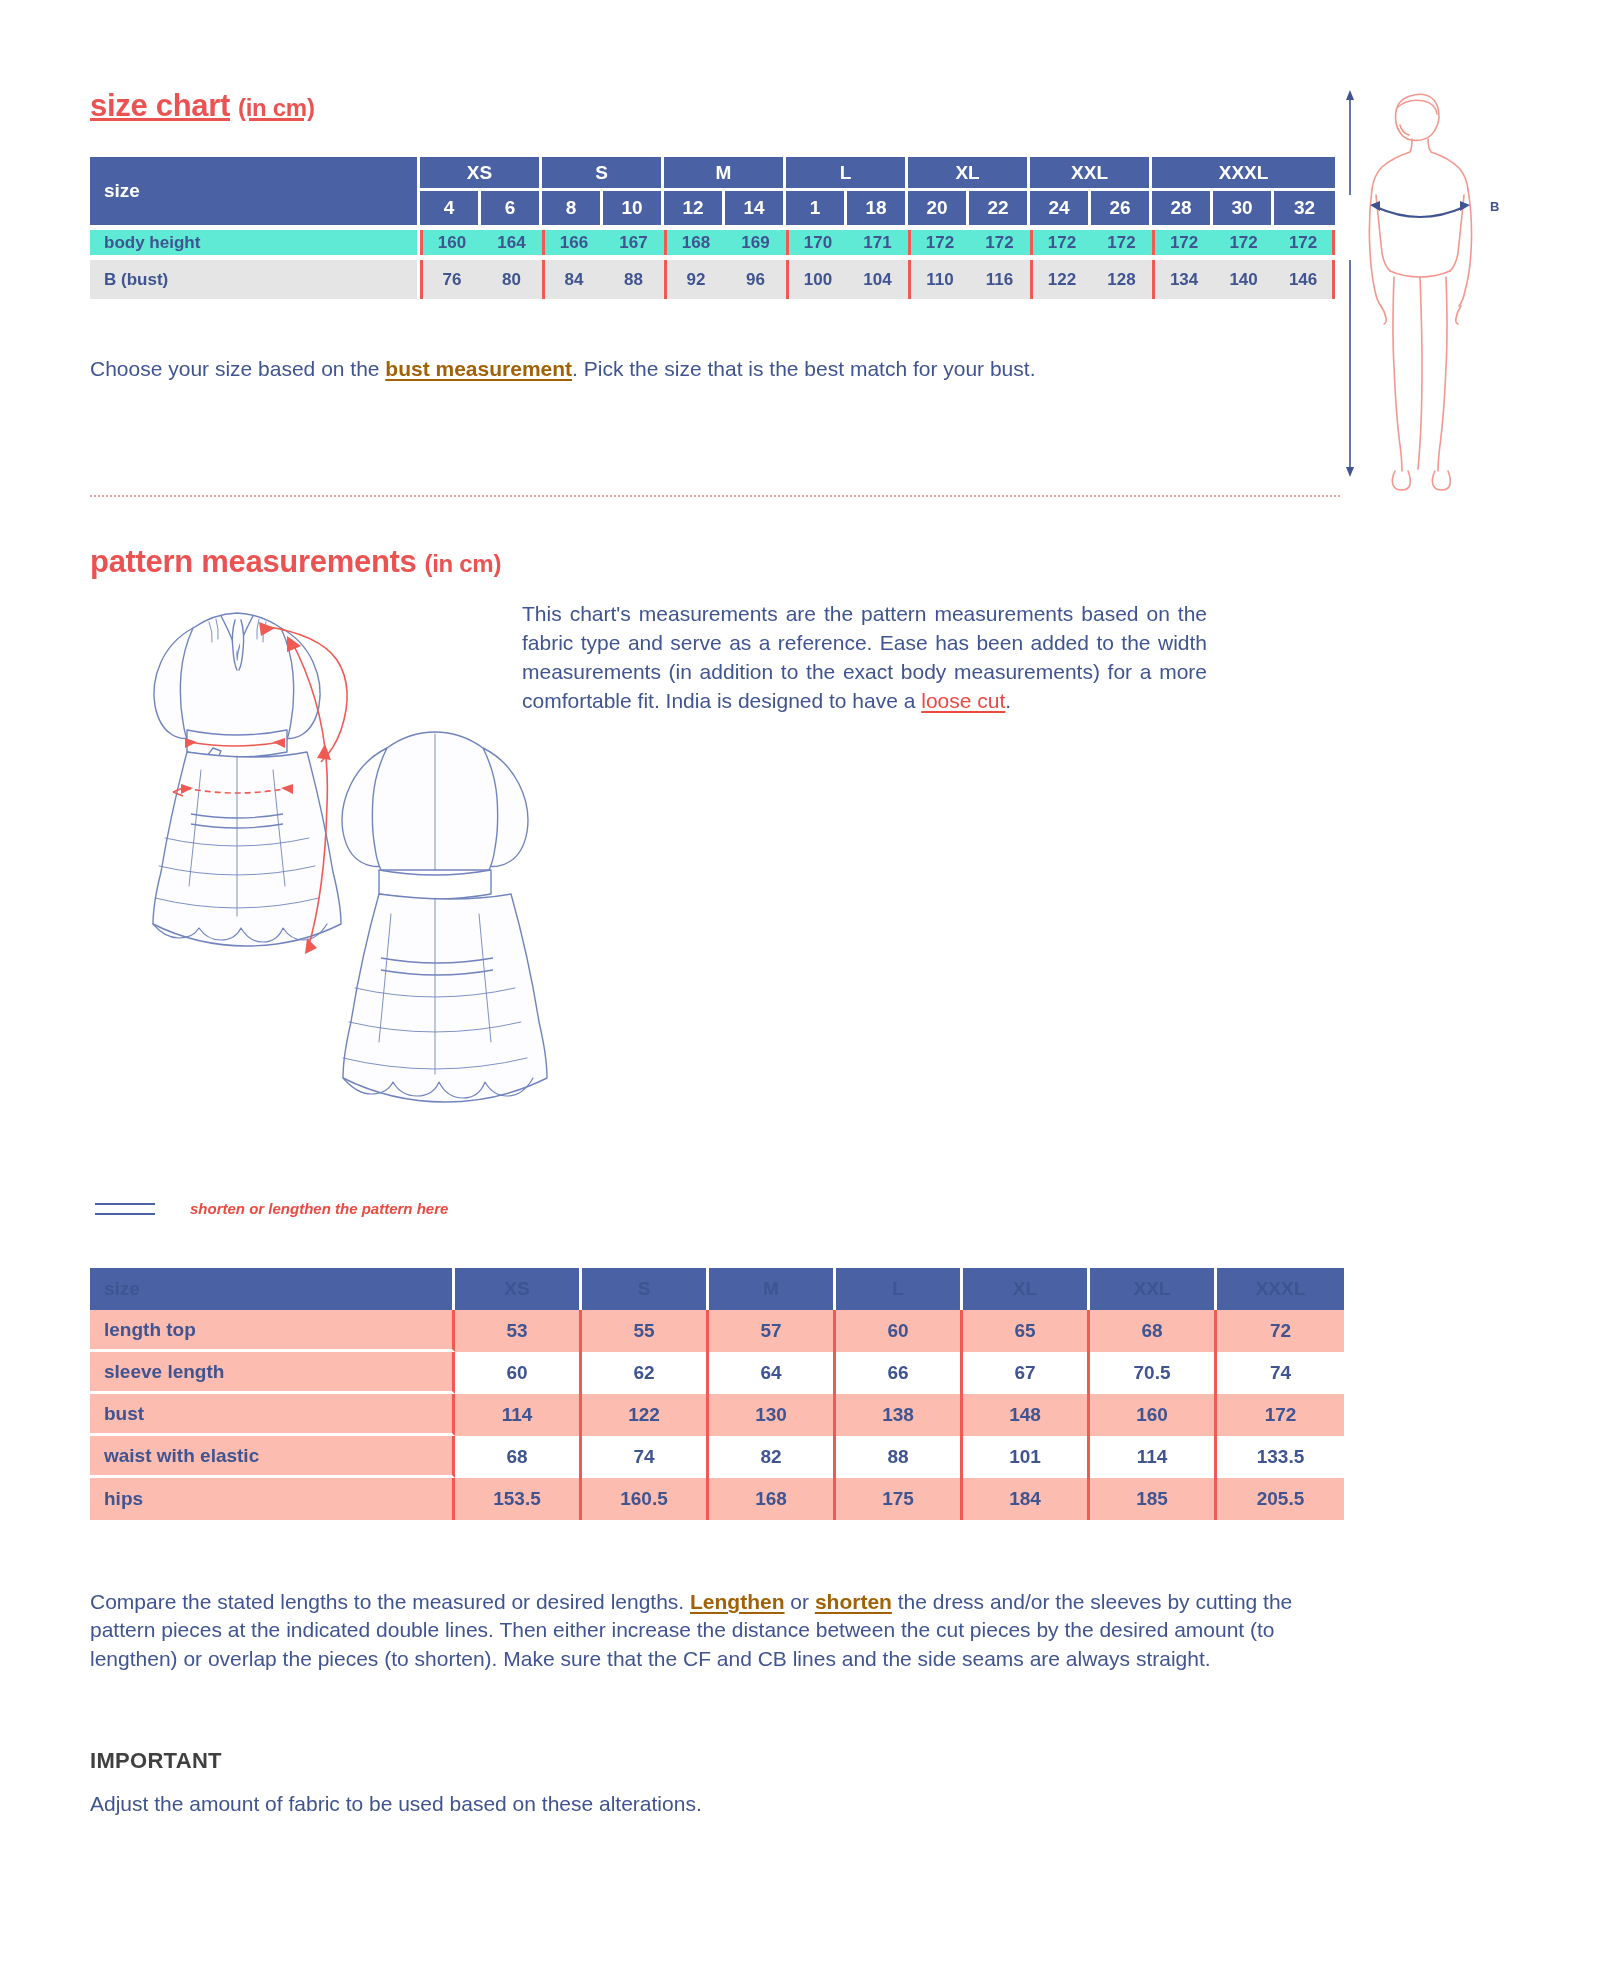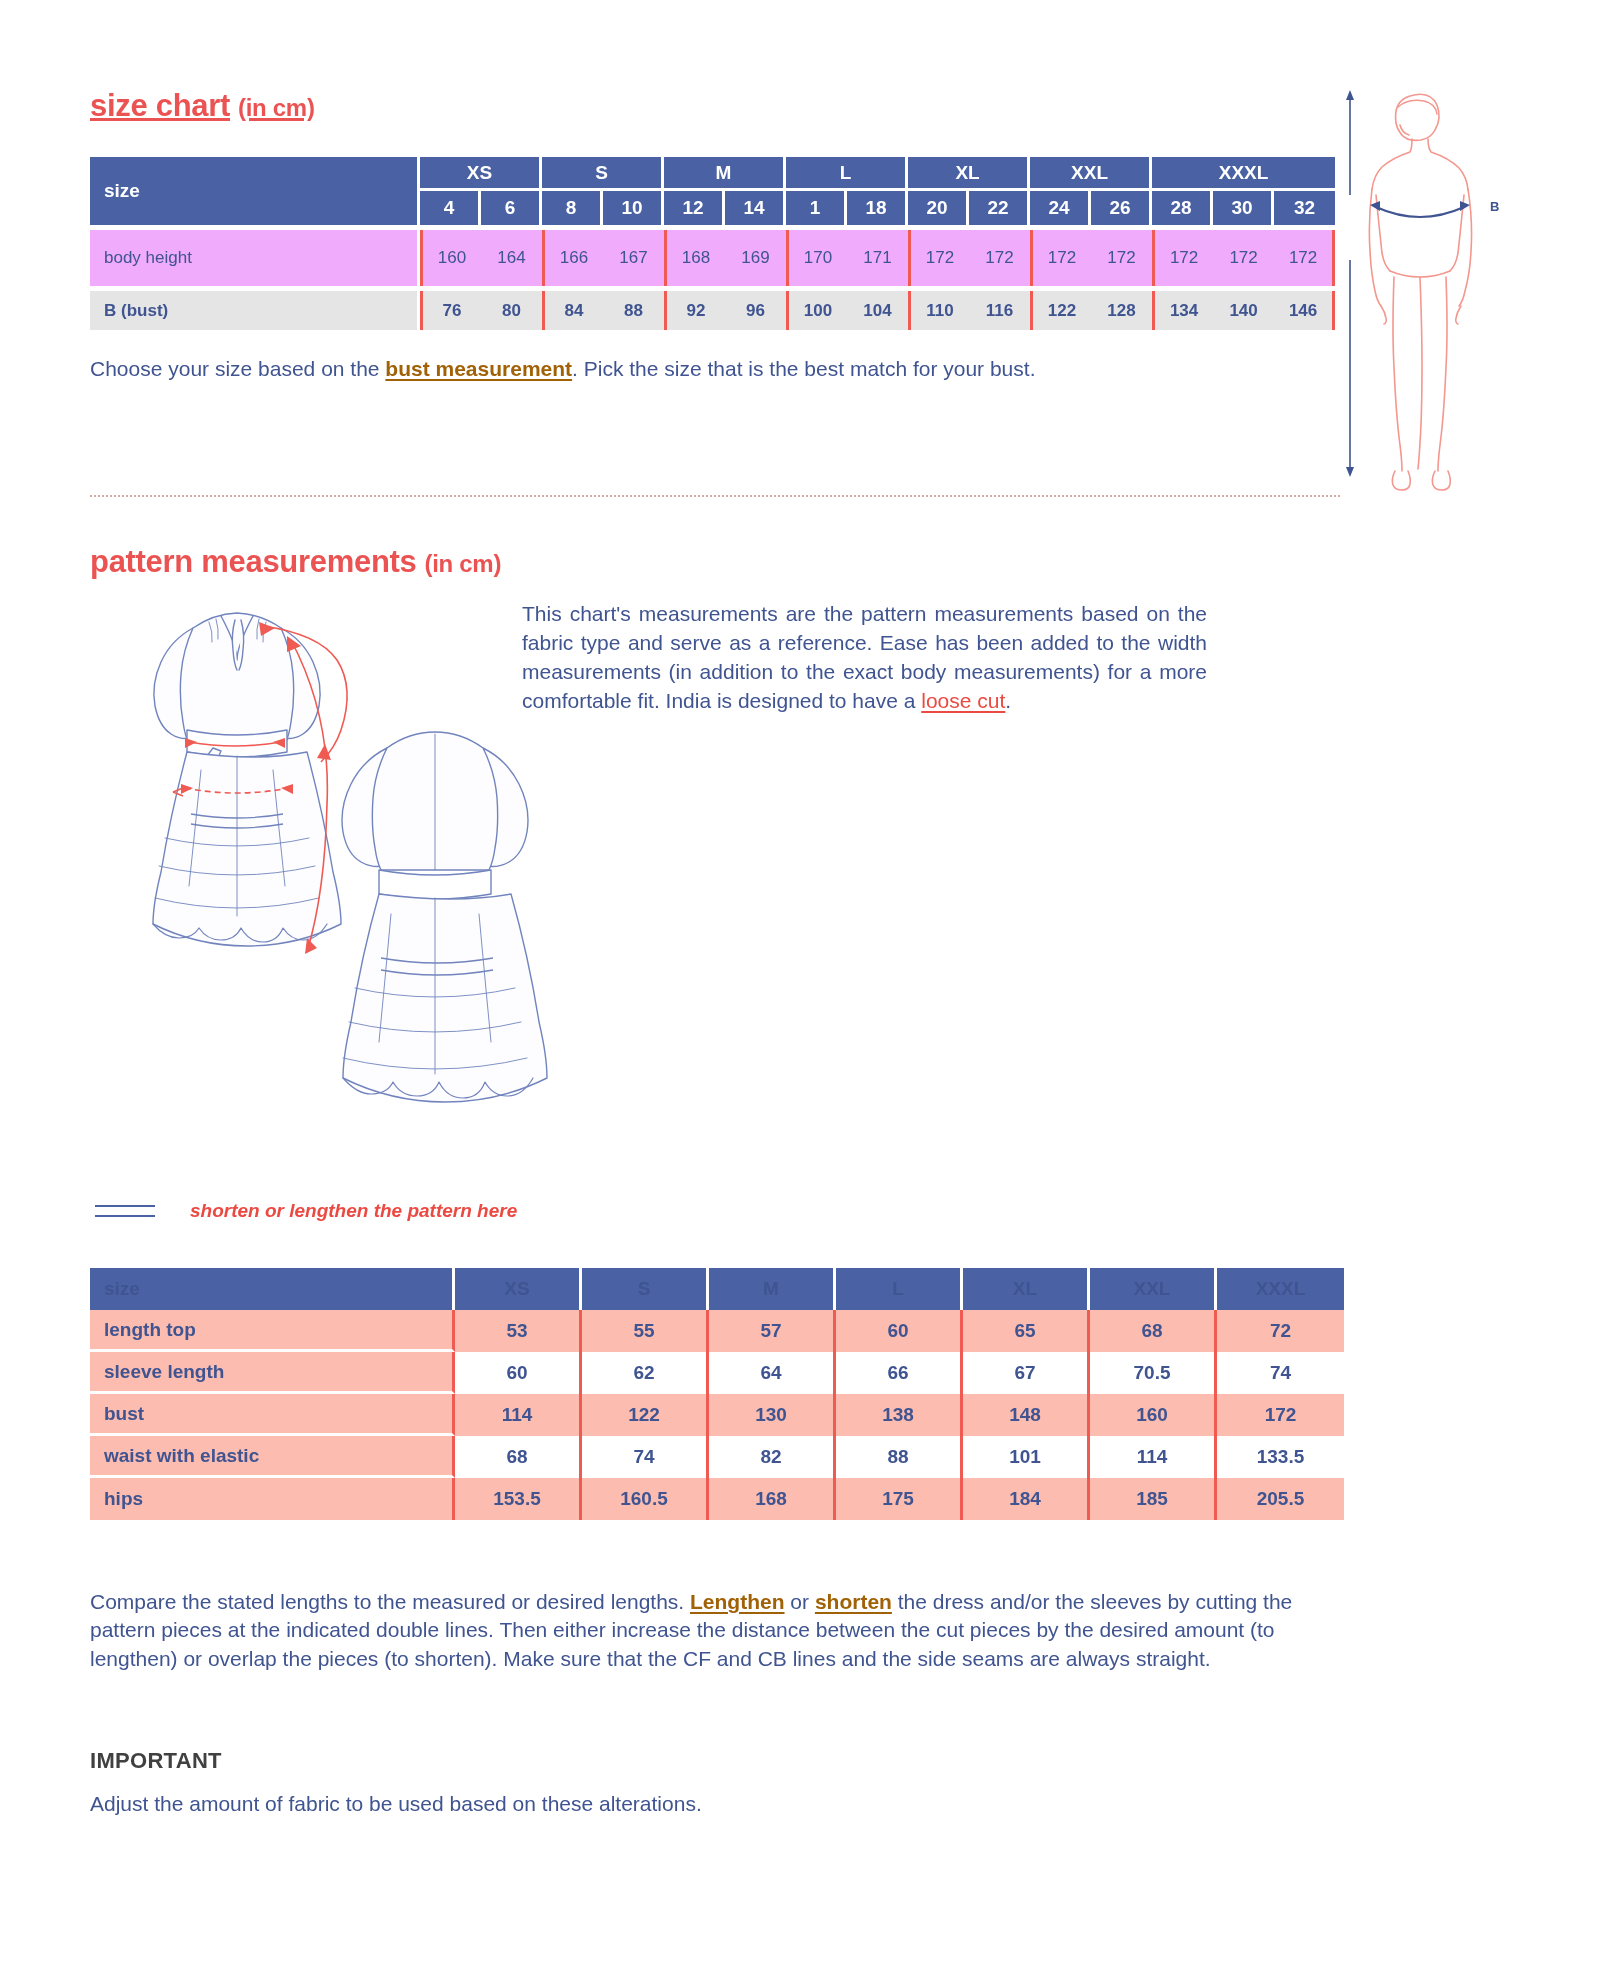--- a/index.html
+++ b/index.html
@@ -71,21 +71,21 @@
     border-right: 3px solid #ffffff;
   }
   .sc-row-label {
     text-align: left !important;
     padding-left: 14px !important;
     font-size: 17px;
     font-weight: bold;
     color: #3f5490;
     border-right: 3px solid #ffffff;
   }
-  .sc-row-height td { background: #f0abfc; height: 56px; color: #3f5490; font-size: 17px; font-weight: normal; }
+  .sc-row-height td { background: #5eead4; height: 25px; color: #3f5490; font-size: 17px; font-weight: bold; }
   .sc-row-bust td { background: #e5e5e5; height: 39px; color: #3f5490; font-size: 17px; font-weight: bold; }
   .sc-row-height td.sep, .sc-row-bust td.sep { border-left: 3px solid #ef5a52; }
   .sc-row-height td.endsep, .sc-row-bust td.endsep { border-right: 3px solid #ef5a52; }
   .sc-gap td { height: 5px; background: #ffffff; padding: 0; }
 
   
   .body-text {
     position: absolute;
     font-size: 21px;
     line-height: 1.33;
@@ -143,21 +143,21 @@
     width: 60px;
     height: 12px;
     border-top: 2.5px solid #4a62a4;
     border-bottom: 2.5px solid #4a62a4;
   }
   .legend-text {
     margin-left: 35px;
     color: #eb4a42;
     font-style: italic;
     font-weight: bold;
-    font-size: 19px;
+    font-size: 15px;
     white-space: nowrap;
   }
 
   
   .pm-table {
     position: absolute;
     left: 90px;
     top: 1268px;
     width: 1252px;
     border-collapse: separate;

